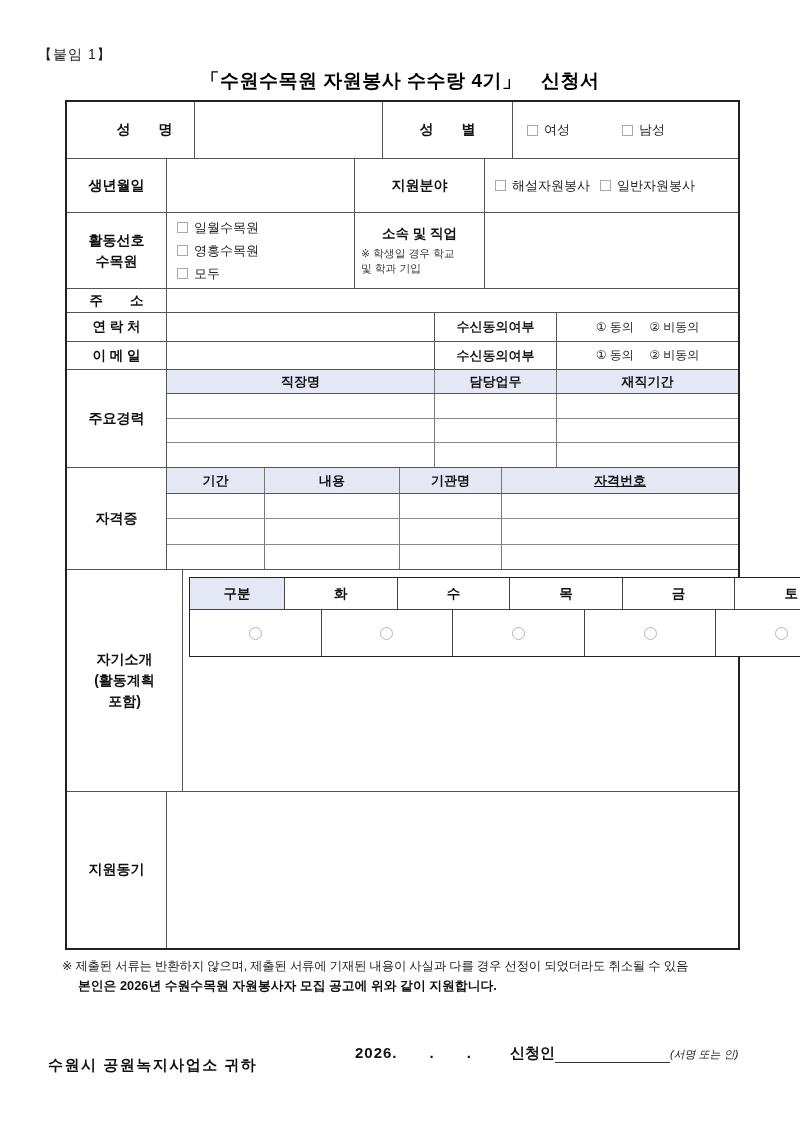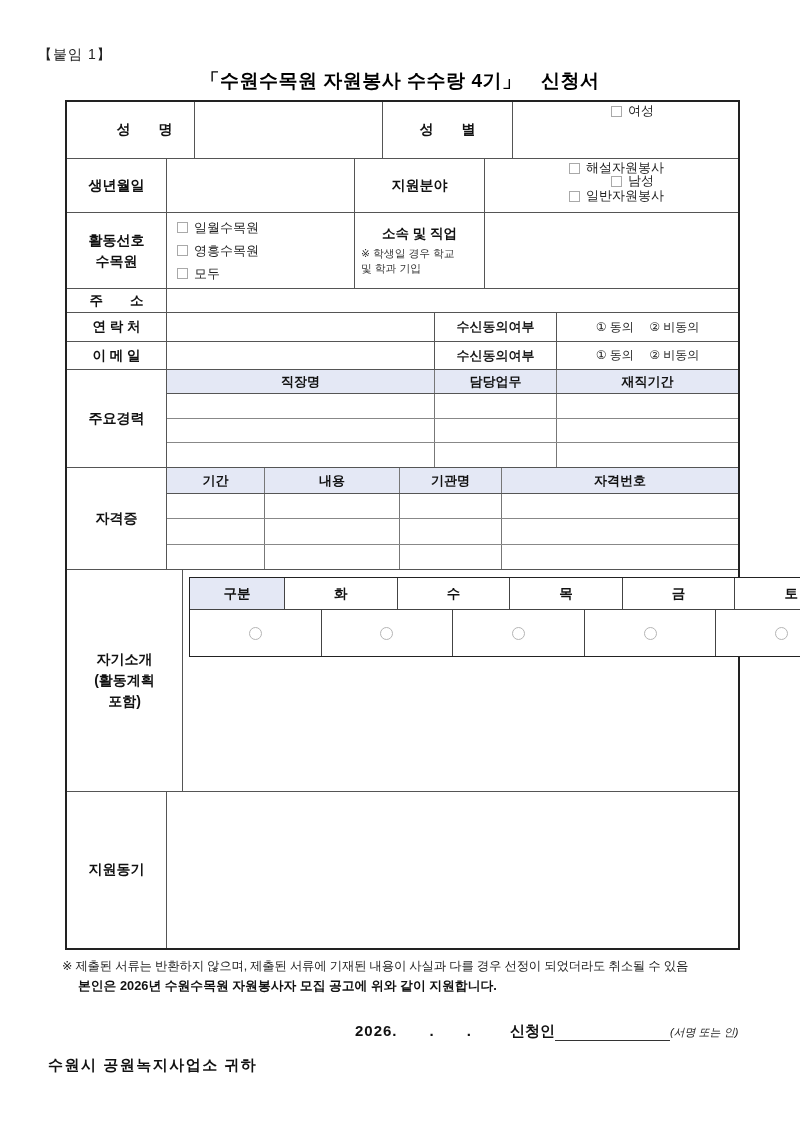--- a/index.html
+++ b/index.html
@@ -7,21 +7,21 @@
   body { font-family:"Liberation Sans","DejaVu Sans",sans-serif; color:#1b1b1b; }
   .page { position:relative; width:800px; height:1131px; background:#ffffff; overflow:hidden; }
 
   .attach { position:absolute; left:38px; top:46px; font-size:14px; letter-spacing:1px; color:#222; }
   .title { position:absolute; left:0; top:68px; width:100%; text-align:center; font-size:19px; font-weight:700; color:#000; letter-spacing:0.5px; }
 
   .tbl { position:absolute; left:65px; top:100px; width:675px; height:850px; border:2px solid #222; display:flex; flex-direction:column; background:#fff; }
   .trow { display:flex; border-bottom:1.2px solid #555; flex:0 0 auto; }
   .trow.last { border-bottom:none; }
   .cell { border-right:1.2px solid #555; position:relative; }
-  .cell.lastc { border-right:none;flex-direction:column; }
+  .cell.lastc { border-right:none; }
   .lab { width:100px; display:flex; align-items:center; justify-content:center; font-weight:700; font-size:14px; text-align:center; color:#111; }
   .ws { white-space:pre-wrap; line-height:1.5; }
   .ctr { display:flex; align-items:center; justify-content:center; }
   .opts { display:flex; align-items:center; font-size:13px; color:#222; }
   .opt { display:flex; align-items:center; gap:6px; }
   .cbx { width:11px; height:11px; border:1.2px solid #a9a9a9; background:#fff; display:inline-block; flex:0 0 auto; }
   .blank { background:#fff; }
 
   
   .itbl { flex:1; display:flex; flex-direction:column; }
@@ -39,21 +39,21 @@
   .dcell { display:flex; align-items:center; justify-content:center; border-right:1px solid #444; font-size:13.5px; font-weight:700; color:#111; }
   .dcell.lastc { border-right:none; }
   .dcell.key { width:95px; background:#e4e8f5; flex:0 0 95px; }
   .dcell.day { flex:1; }
   .dcell.keylab { font-weight:600; font-size:13px; text-align:center; line-height:1.35; }
   .radio { width:13px; height:13px; border:1.2px solid #b5b5b5; border-radius:50%; background:#fff; display:inline-block; }
 
   .note1 { position:absolute; left:62px; top:958px; width:690px; font-size:12.4px; color:#222; letter-spacing:-0.2px; }
   .note2 { position:absolute; left:78px; top:978px; width:660px; font-size:12.8px; font-weight:700; color:#111; }
   .sigline { position:absolute; left:355px; top:1022px; display:flex; align-items:flex-end; font-size:15px; font-weight:700; color:#111; }
-  .sig-date { letter-spacing:1px; }
+  .sig-date { letter-spacing:1px;margin-top:22px; }
   .sig-app { margin-left:38px; }
   .sig-ul { display:inline-block; width:115px; border-bottom:1.2px solid #333; height:16px; }
   .sig-note { font-size:11px; font-weight:400; color:#222; padding-bottom:1px;font-style:italic; }
   .recipient { position:absolute; left:48px; top:1056px; font-size:15px; font-weight:700; letter-spacing:1.5px; color:#111; }
 
   .aff-cell { display:flex; flex-direction:column; justify-content:center; padding:4px 6px; gap:3px; }
   .aff-title { font-size:13.5px; font-weight:700; text-align:center; color:#111; }
   .aff-note { font-size:10.8px; color:#333; line-height:1.35; }
   .chk-stack { display:flex; flex-direction:column; justify-content:center; gap:5px; padding-left:10px; font-size:13px; color:#222; }
   .consent-lab { font-weight:700; font-size:13px; }
@@ -174,21 +174,21 @@
     </div>
 
     <div class="trow" style="height:102px;">
       <div class="cell lab" style="width:100px;">자격증</div>
       <div class="cell lastc" style="flex:1; display:flex;">
         <div class="itbl">
           <div class="ihd" style="flex:0 0 26px;">
             <div style="width:98px;">기간</div>
             <div style="width:135px;">내용</div>
             <div style="width:102px;font-family:Liberation Serif, serif;">기관명</div>
-            <div class="lastc" style="flex:1;">자격번호</div>
+            <div class="lastc" style="flex:1;text-decoration:underline;">자격번호</div>
           </div>
           <div class="ir">
             <div style="width:98px;"></div>
             <div style="width:135px;"></div>
             <div style="width:102px;"></div>
             <div class="lastc" style="flex:1;"></div>
           </div>
           <div class="ir">
             <div style="width:98px;"></div>
             <div style="width:135px;"></div>

